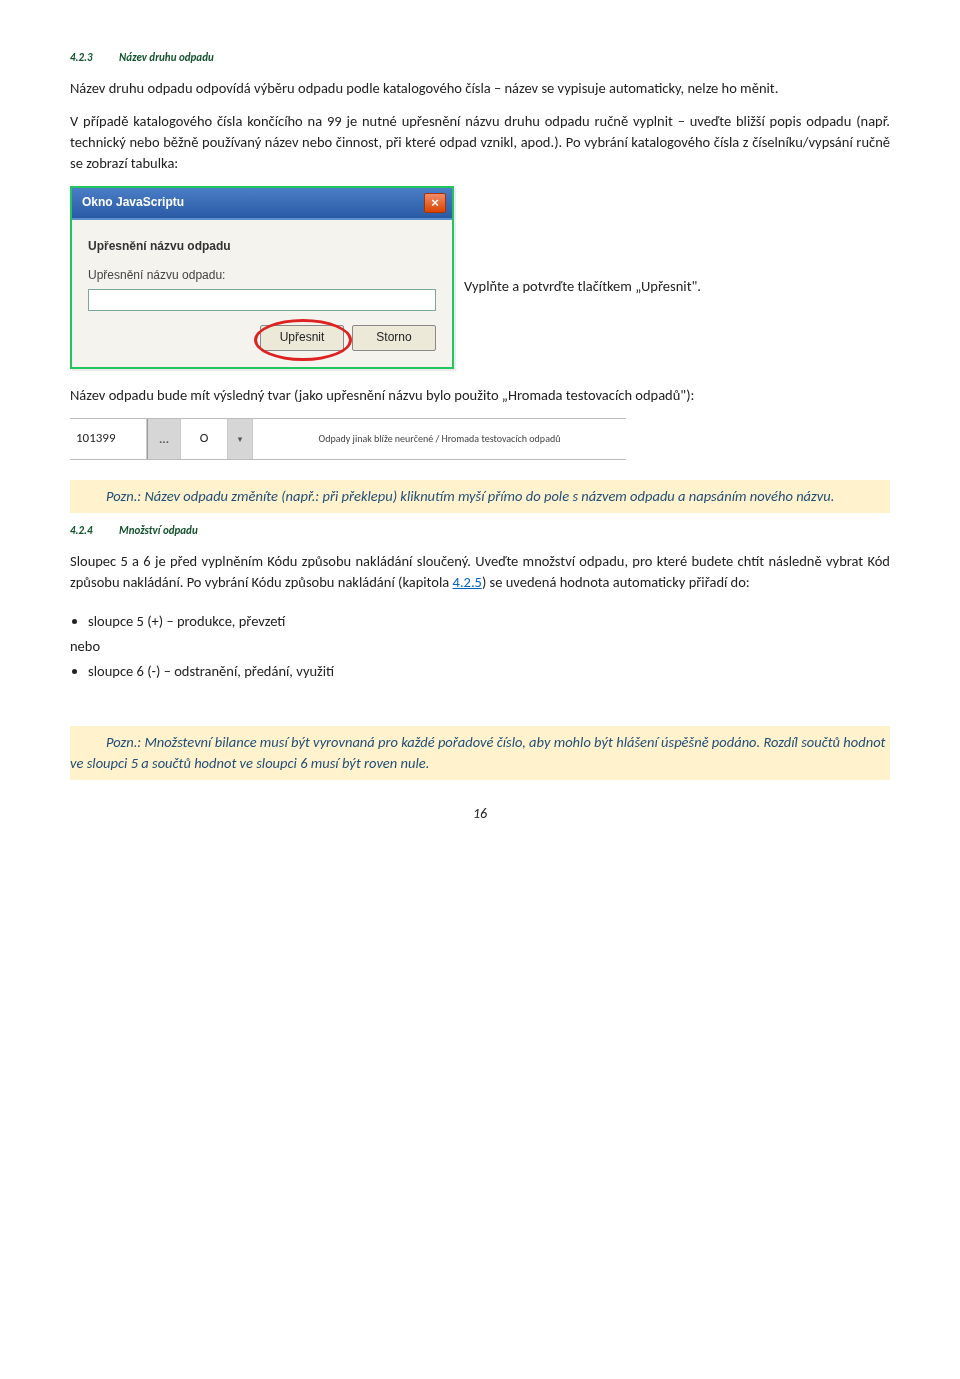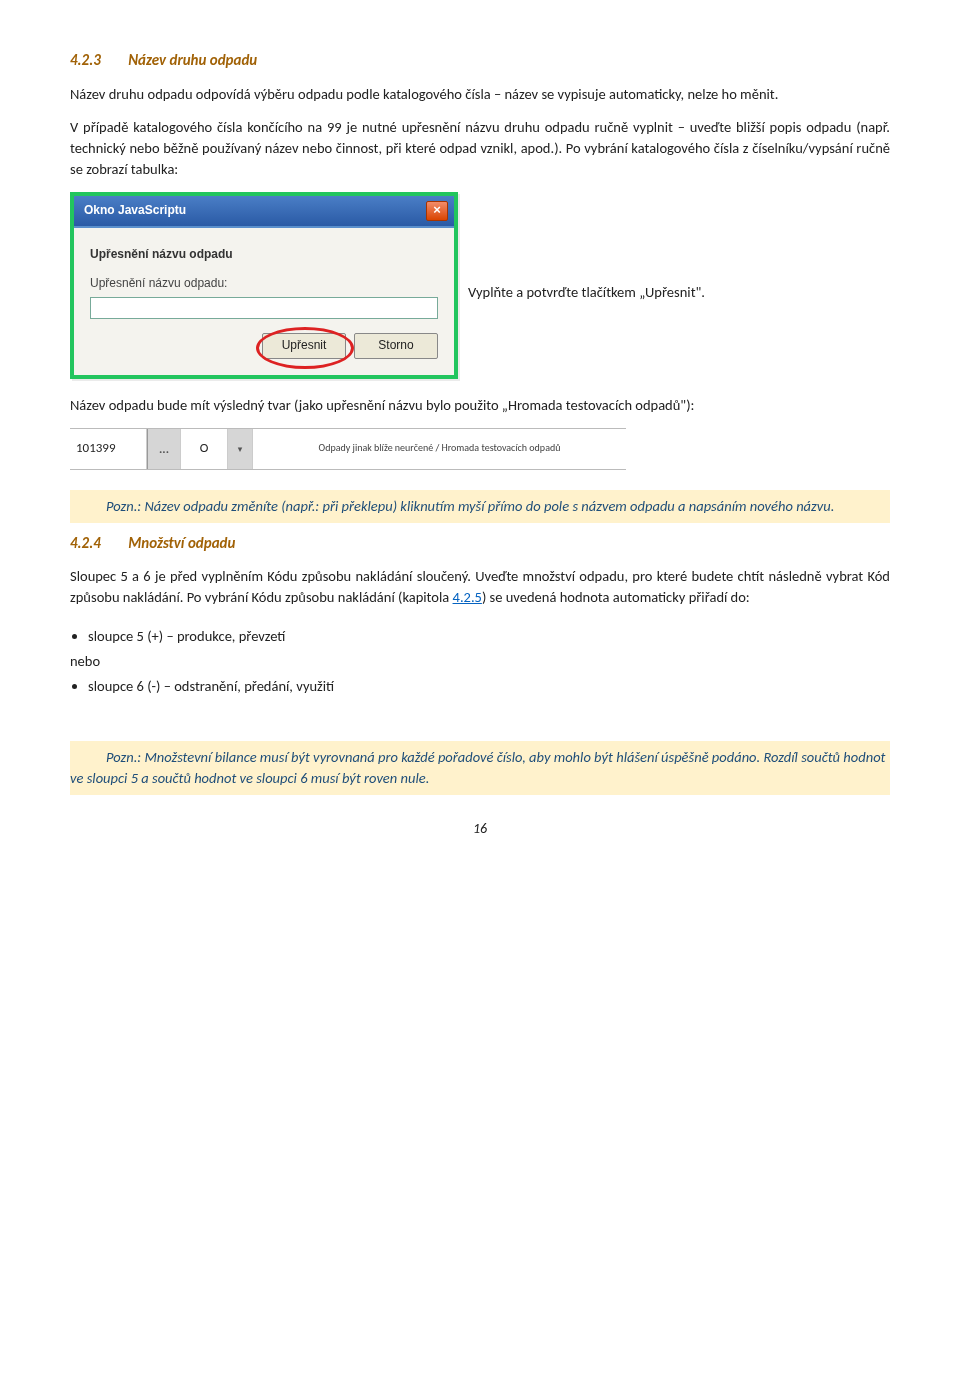--- a/index.html
+++ b/index.html
@@ -7,42 +7,42 @@
     font-size: 14.5px;
     color: #222;
     background: #fff;
     margin: 0;
     padding: 40px 70px 30px 70px;
     width: 960px;
     box-sizing: border-box;
     line-height: 1.45;
   }
   h3 {
-    color: #a16207;
-    font-size: 15px;
+    color: #14532d;
+    font-size: 11px;
     font-weight: bold;
     font-style: italic;
     margin: 10px 0 12px 0;
   }
   h3 .num { margin-right: 24px; }
   p { margin: 4px 0 12px 0; text-align: justify; }
   .link { color: #0563C1; text-decoration: underline; }
   .note {
     background: #FFF2CC;
     font-style: italic;
     padding: 6px 0;
     margin: 10px 0;
     color: #1F4E79;
   }
   .note span { color: #1F4E79; padding-left: 36px; }
   
   .dialog-wrap { display: flex; align-items: flex-start; gap: 10px; margin: 8px 0 16px 0;}
   .dlg-outer {
     width: 380px;
-    border: 4px solid #22c55e;
+    border: 2px solid #22c55e;
     background: #fff;
     box-shadow: 2px 2px 0 rgba(0,0,0,0.08);
     font-family: Tahoma, Arial, sans-serif;
     font-size: 12px;
   }
   .dlg-titlebar {
     background: linear-gradient(to bottom, #4a7ec6, #2a5aa5);
     color: #fff;
     font-weight: bold;
     padding: 5px 6px 5px 10px;

